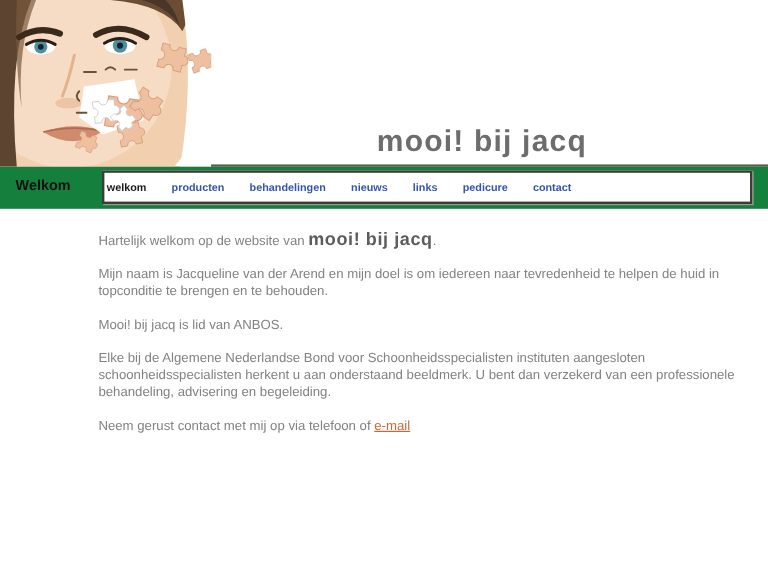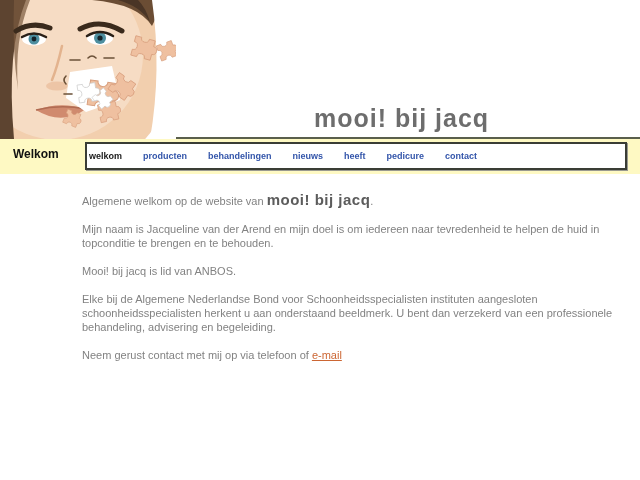--- a/index.html
+++ b/index.html
@@ -28,21 +28,21 @@
     position: absolute;
     left: 314px; top: 104px;
     font-size: 25px;
     font-weight: bold;
     color: #6d6d6d;
     letter-spacing: 1px;
     white-space: nowrap;
   }
 
   
-  .nav-row { position: relative; width: 640px; height: 35px; background: #fef9c3; }
+  .nav-row { position: relative; width: 640px; height: 35px; background: #15803d; }
   .welkom-label {
     position: absolute; left: 13px; top: 8px;
     font-size: 12px; font-weight: bold; color: #111111;
   }
   .nav-box {
     position: absolute; left: 85px; top: 3px;
     width: 542px; height: 28px;
     background: #ffffff;
     border: 2px solid #3a3d35;
     box-shadow: 1px 1px 0 #9a9a90;
@@ -154,26 +154,26 @@
   <div class="site-title">mooi! bij jacq</div>
 </div>
 
 <div class="nav-row">
   <div class="welkom-label">Welkom</div>
   <div class="nav-box">
     <a class="nav-item active">welkom</a>
     <a class="nav-item">producten</a>
     <a class="nav-item">behandelingen</a>
     <a class="nav-item">nieuws</a>
-    <a class="nav-item">heeft</a>
+    <a class="nav-item">links</a>
     <a class="nav-item">pedicure</a>
     <a class="nav-item">contact</a>
   </div>
 </div>
 
 <div class="content">
-  <p><span>Algemene welkom op de website van </span><span class="brand-inline">mooi! bij jacq</span><span>.</span></p>
+  <p><span>Hartelijk welkom op de website van </span><span class="brand-inline">mooi! bij jacq</span><span>.</span></p>
   <p>Mijn naam is Jacqueline van der Arend en mijn doel is om iedereen naar tevredenheid te helpen de huid in topconditie te brengen en te behouden.</p>
   <p>Mooi! bij jacq is lid van ANBOS.</p>
   <p>Elke bij de Algemene Nederlandse Bond voor Schoonheidsspecialisten instituten aangesloten schoonheidsspecialisten herkent u aan onderstaand beeldmerk. U bent dan verzekerd van een professionele behandeling, advisering en begeleiding.</p>
   <p><span>Neem gerust contact met mij op via telefoon of </span><a class="email-link">e-mail</a></p>
 
 </div>
 
 </body></html>

